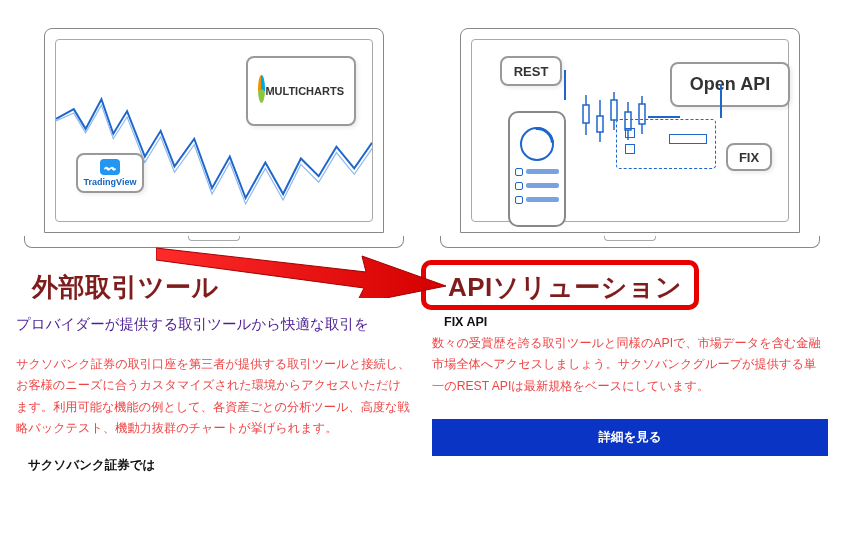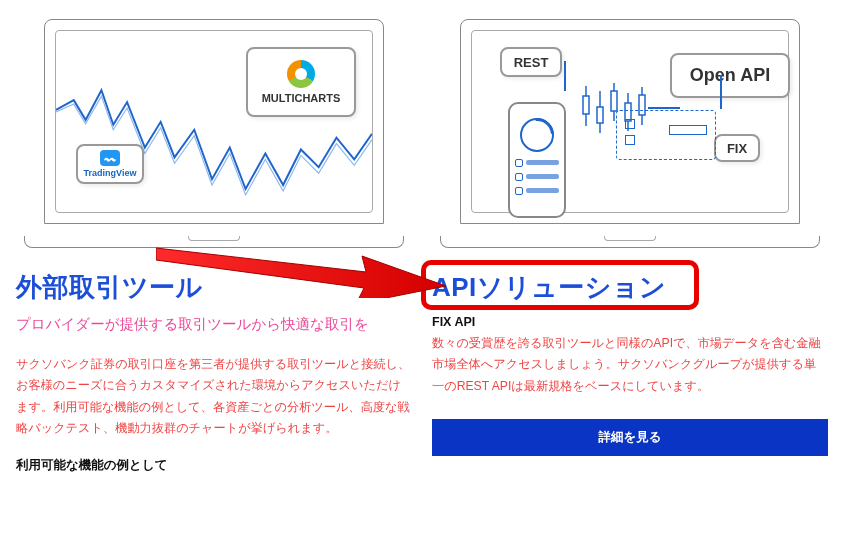--- a/index.html
+++ b/index.html
@@ -27,21 +27,21 @@
     align-items: flex-end;
     justify-content: center;
   }
   .laptop {
     width: 380px;
     position: relative;
   }
   .screen {
     width: 340px;
     height: 205px;
-    margin: 12px auto;
+    margin: 3px auto;
     border: 1.5px solid #888;
     border-radius: 8px 8px 0 0;
     background: #fff;
     position: relative;
     overflow: hidden;
   }
   .inner-screen {
     position: absolute;
     inset: 10px;
     border: 1.5px solid #aaa;
@@ -81,21 +81,21 @@
     align-items: center;
     justify-content: center;
     font-size: 12px;
     font-weight: 600;
     color: #333;
     box-shadow: 2px 2px 4px rgba(0,0,0,0.08);
   }
   .chip-big {
     top: 16px; right: 16px;
     width: 110px; height: 70px;
-    flex-direction: column;
+    flex-direction: row;
     font-size: 11px;
   }
   .chip-small {
     bottom: 28px; left: 20px;
     width: 68px; height: 40px;
     flex-direction: column;
     font-size: 9px;
   }
   .mc-logo {
     width: 28px; height: 28px;
@@ -112,21 +112,21 @@
     background: #2196f3;
     border-radius: 4px;
     margin-bottom: 2px;
     color: #fff;
     display:flex;align-items:center;justify-content:center;
     font-size:11px;
   }
   
   .rest-box { top: 16px; left: 28px; width: 62px; height: 30px; font-size: 13px; font-weight: 700; }
   .openapi-box { top: 22px; right: -2px; width: 120px; height: 45px; font-size: 18px; font-weight: 700; }
-  .fix-box { bottom: 50px; right: 28px; width: 46px; height: 28px; font-size: 13px; font-weight: 700; }
+  .fix-box { bottom: 50px; right: 16px; width: 46px; height: 28px; font-size: 13px; font-weight: 700; }
   .phone {
     position: absolute;
     left: 36px; bottom: -6px;
     width: 58px; height: 116px;
     border: 2px solid #888;
     border-radius: 10px;
     background: #fff;
     z-index: 3;
     padding: 6px 5px;
   }
@@ -156,40 +156,41 @@
     height: 1.5px;
   }
   .candles {
     position: absolute;
     left: 106px; top: 50px; width: 70px; height: 60px;
   }
 
   h2.title {
     font-size: 26px;
     font-weight: 600;
-    color: #1d4ed8;
-    margin: 22px 0 10px;
+    color: #7f1d1d;
+    margin: 22px 16px 10px;
     letter-spacing: 0.5px;
   }
   .subtitle {
     font-size: 14.5px;
-    color: #ec4899;
+    color: #4c1d95;
     margin-bottom: 20px;
   }
   .body {
     font-size: 12.2px;
     line-height: 1.75;
     color: #ef4444;
     margin-bottom: 18px;
   }
   .body-head {
     font-size: 12.5px;
     font-weight: 700;
     color: #111;
     margin-bottom: 4px;
+    margin-left: 12px;
   }
   .btn {
     display: inline-block;
     background: #0a35c4;
     color: #fff;
     font-size: 12.5px;
     font-weight: 600;
     padding: 10px 18px;
     border: none;
     cursor: pointer;
@@ -238,21 +239,21 @@
             </div>
           </div>
         </div>
         <div class="base"></div>
       </div>
     </div>
 
     <h2 class="title">外部取引ツール</h2>
     <div class="subtitle">プロバイダーが提供する取引ツールから快適な取引を</div>
     <div class="body">サクソバンク証券の取引口座を第三者が提供する取引ツールと接続し、お客様のニーズに合うカスタマイズされた環境からアクセスいただけます。利用可能な機能の例として、各資産ごとの分析ツール、高度な戦略バックテスト、機動力抜群のチャートが挙げられます。</div>
-    <div class="body-head">利用可能な機能の例として</div>
+    <div class="body-head">サクソバンク証券では</div>
 
   </div>
 
   <div class="col">
     <div class="illus-wrap">
       <div class="laptop">
         <div class="screen">
           <div class="inner-screen" style="overflow:visible">
             <div class="chip rest-box">
               <span>REST</span>

